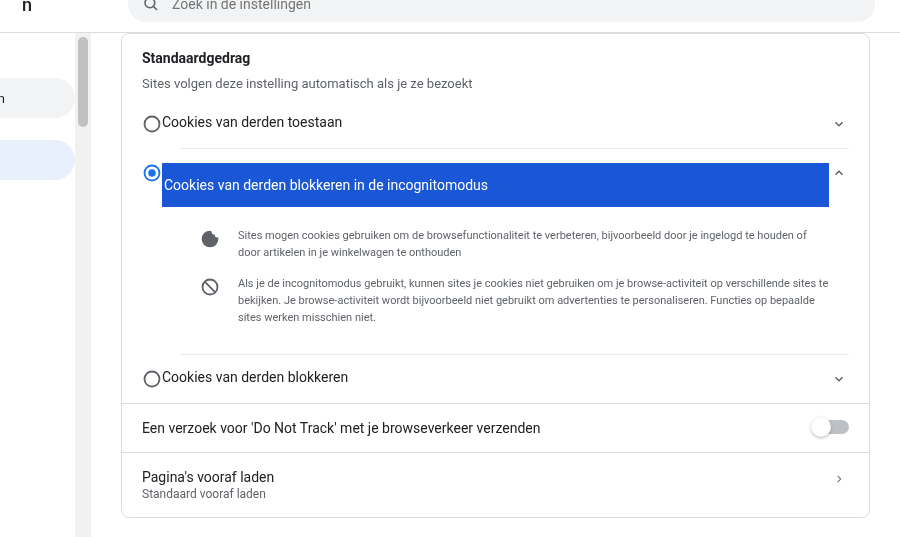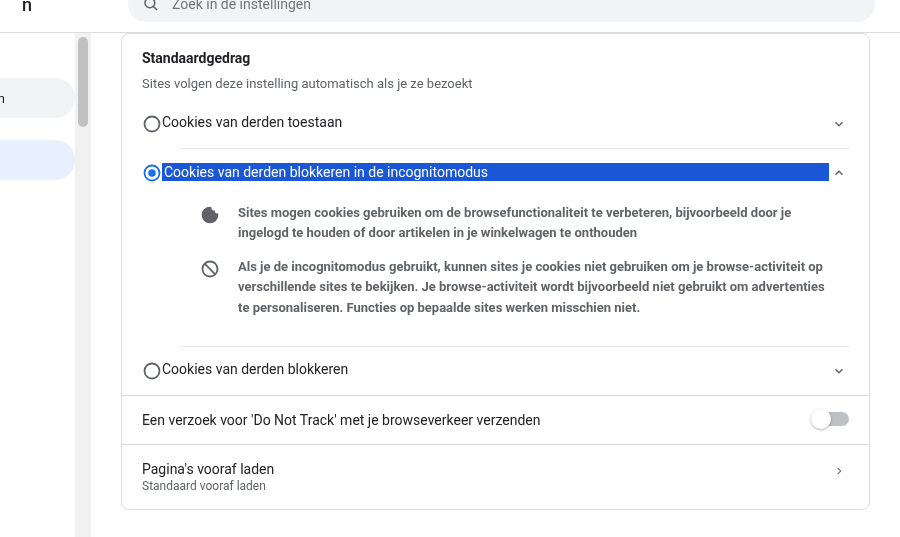--- a/index.html
+++ b/index.html
@@ -27,30 +27,30 @@
 
 
 .main { position: absolute; top: 33px; left: 91px; right: 0; height: 504px; padding: 0 30px 0 30px; }
 .card { background: #fff; border: 1px solid #dadce0; border-radius: 8px; overflow: hidden; }
 .card-body { padding: 16px 20px 0 20px; }
 .card-h { font-size: 14px; font-weight: 700; margin-bottom: 10px; }
 .card-sub { font-size: 13px; color: #5f6368; margin-bottom: 9px; }
 
 .radio-row { display: flex; align-items: flex-start; padding: 14px 0; cursor: pointer; }
 .radio-row .rlabel { font-size: 14px; flex: 1; }
-.radio-row .rlabel.sel { background: #1a57d6; color: #fff; padding: 1px 2px; }
+.radio-row .rlabel.sel { background: #1a57d6; color: #fff; padding: 14px 2px; }
 .divider-thin { height: 1px; background: #e8eaed; margin-left: 38px; }
 
 .radio { width: 20px; height: 20px; flex-shrink: 0; }
 .chev { width: 20px; height: 20px; flex-shrink: 0; display: flex; align-items: center; justify-content: center; }
 
 .exp-body { padding: 6px 20px 14px 58px; }
 .exp-row { display: flex; gap: 18px; align-items: flex-start; margin-bottom: 14px; }
 .exp-row .icon-slot { width: 20px; flex-shrink: 0; padding-top: 2px; }
-.exp-row p { font-size: 13px; color: #5f6368; line-height: 1.55; font-weight: bold; }
+.exp-row p { font-size: 11px; color: #5f6368; line-height: 1.55; }
 
 .card-hr { height: 1px; background: #dadce0; }
 
 .row-setting { display: flex; align-items: flex-start; padding: 16px 20px; gap: 12px; }
 .row-setting .lbl { flex: 1; font-size: 14px; }
 .row-setting .sub { font-size: 12px; color: #5f6368; margin-top: 2px; }
 
 .toggle { position: relative; width: 36px; height: 14px; background: #bdc1c6; border-radius: 7px; }
 .toggle .knob { position: absolute; left: -2px; top: -3px; width: 20px; height: 20px; background: #fff; border-radius: 50%; box-shadow: 0 1px 3px rgba(0,0,0,0.3); }
 

